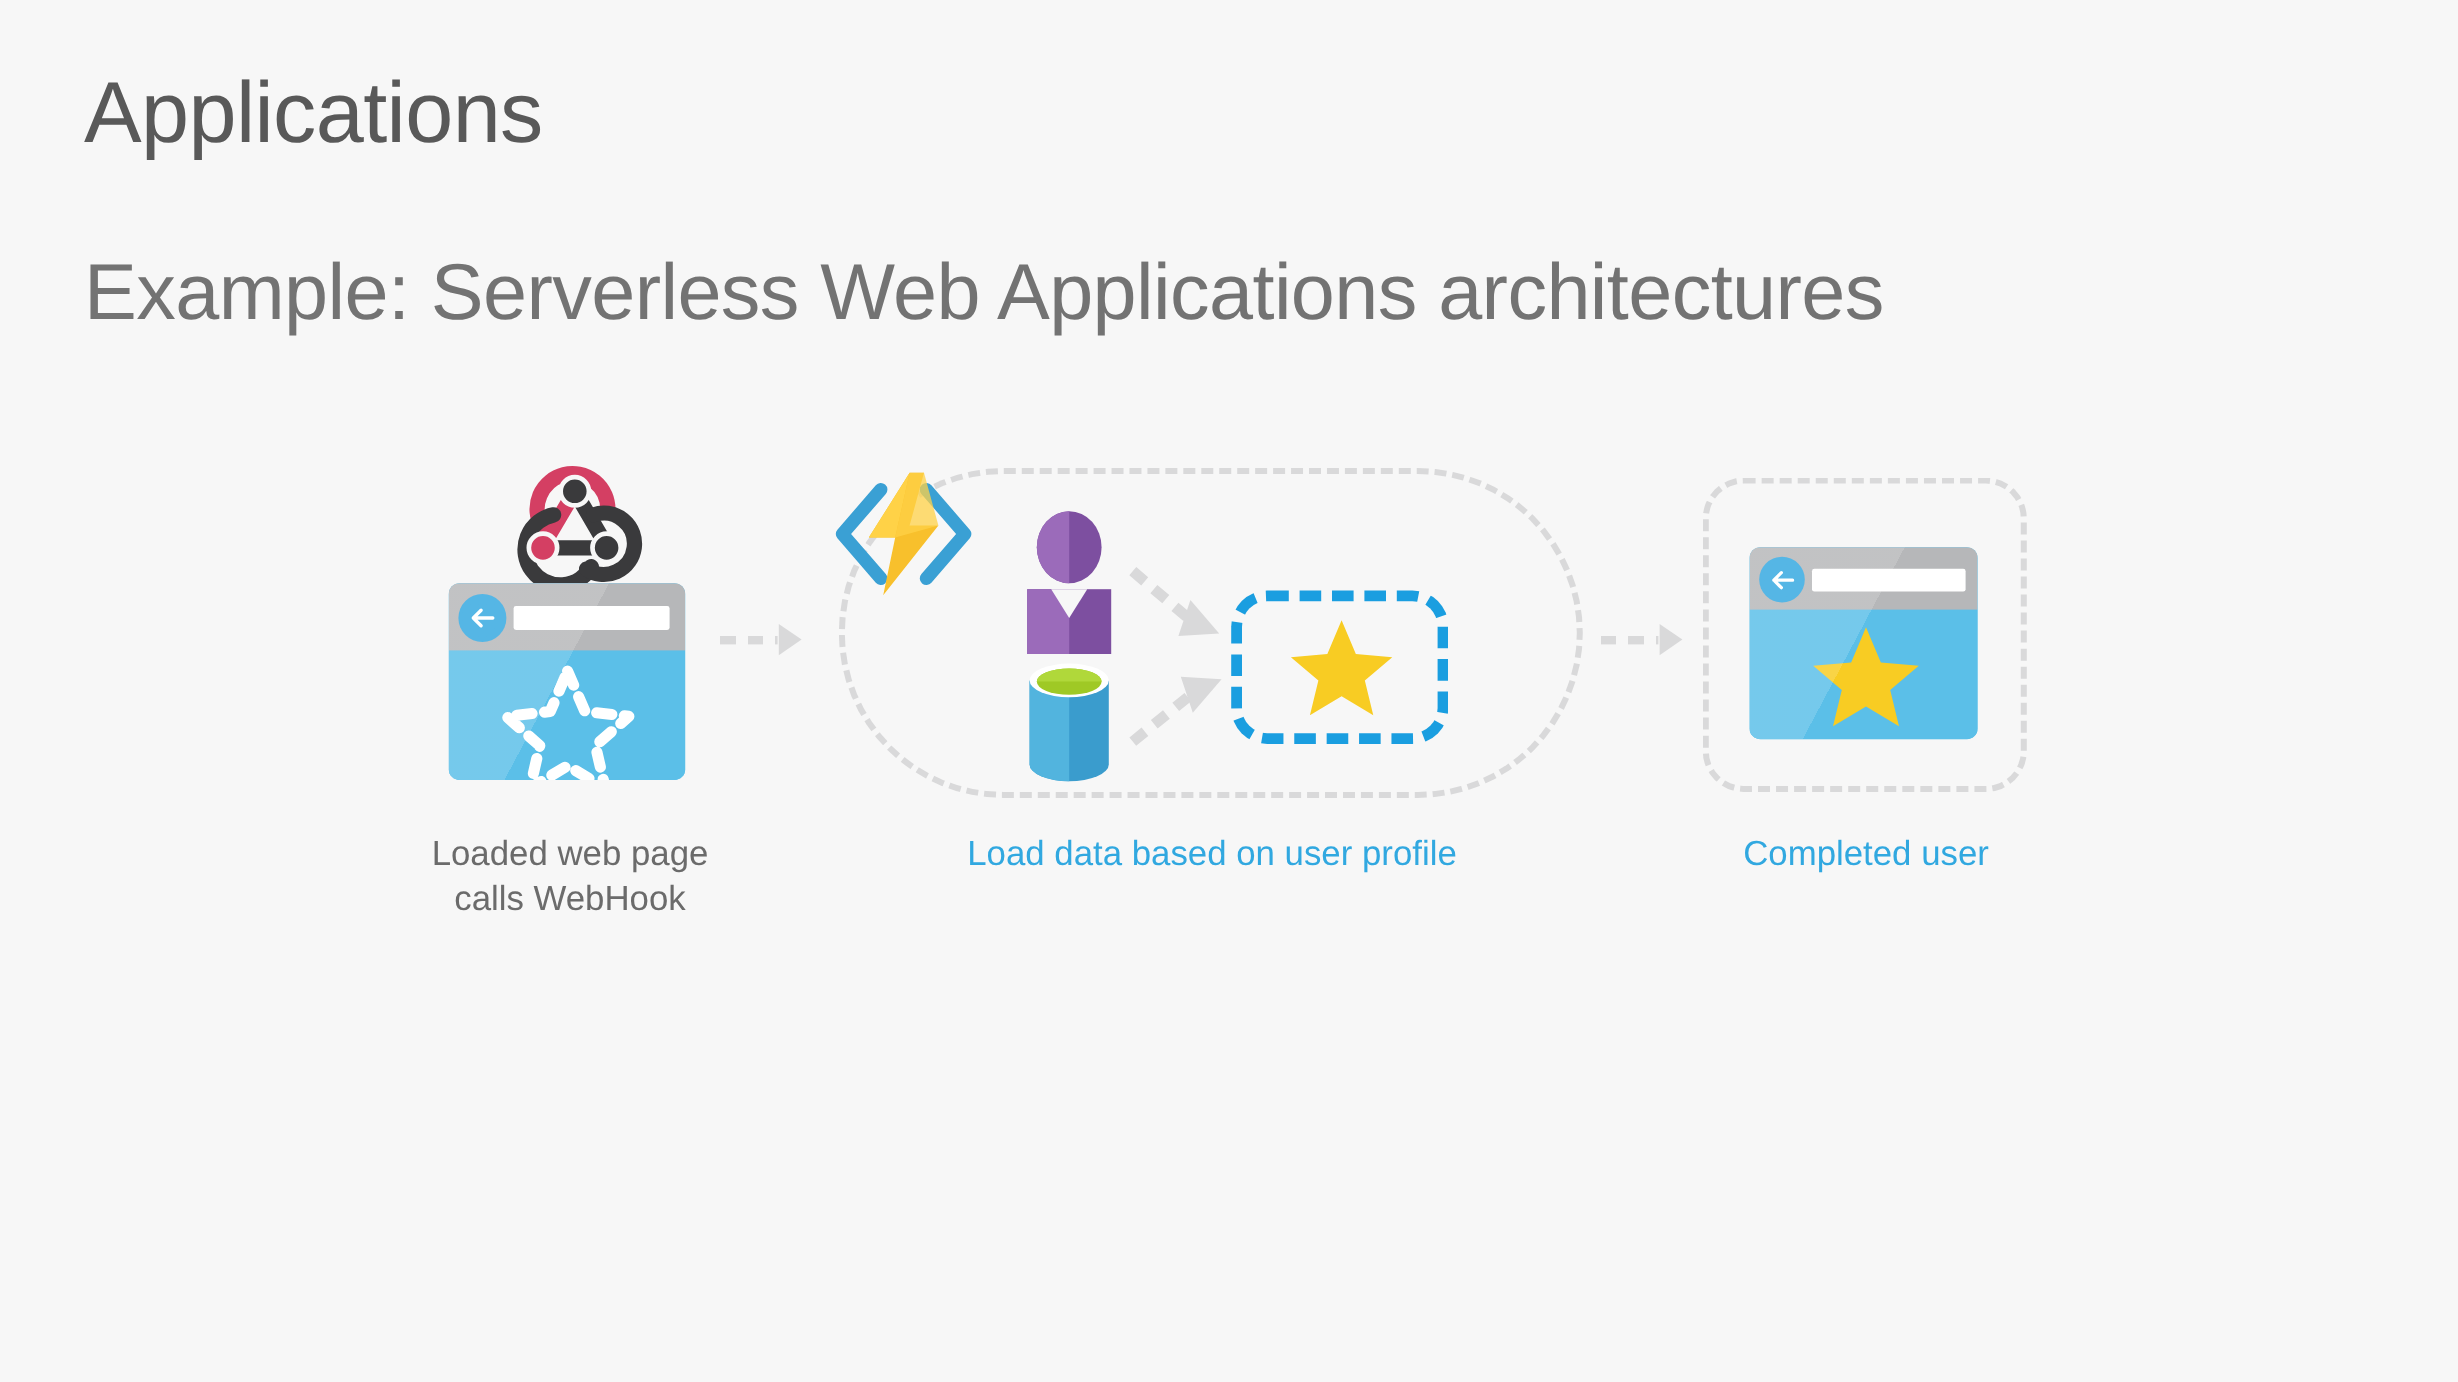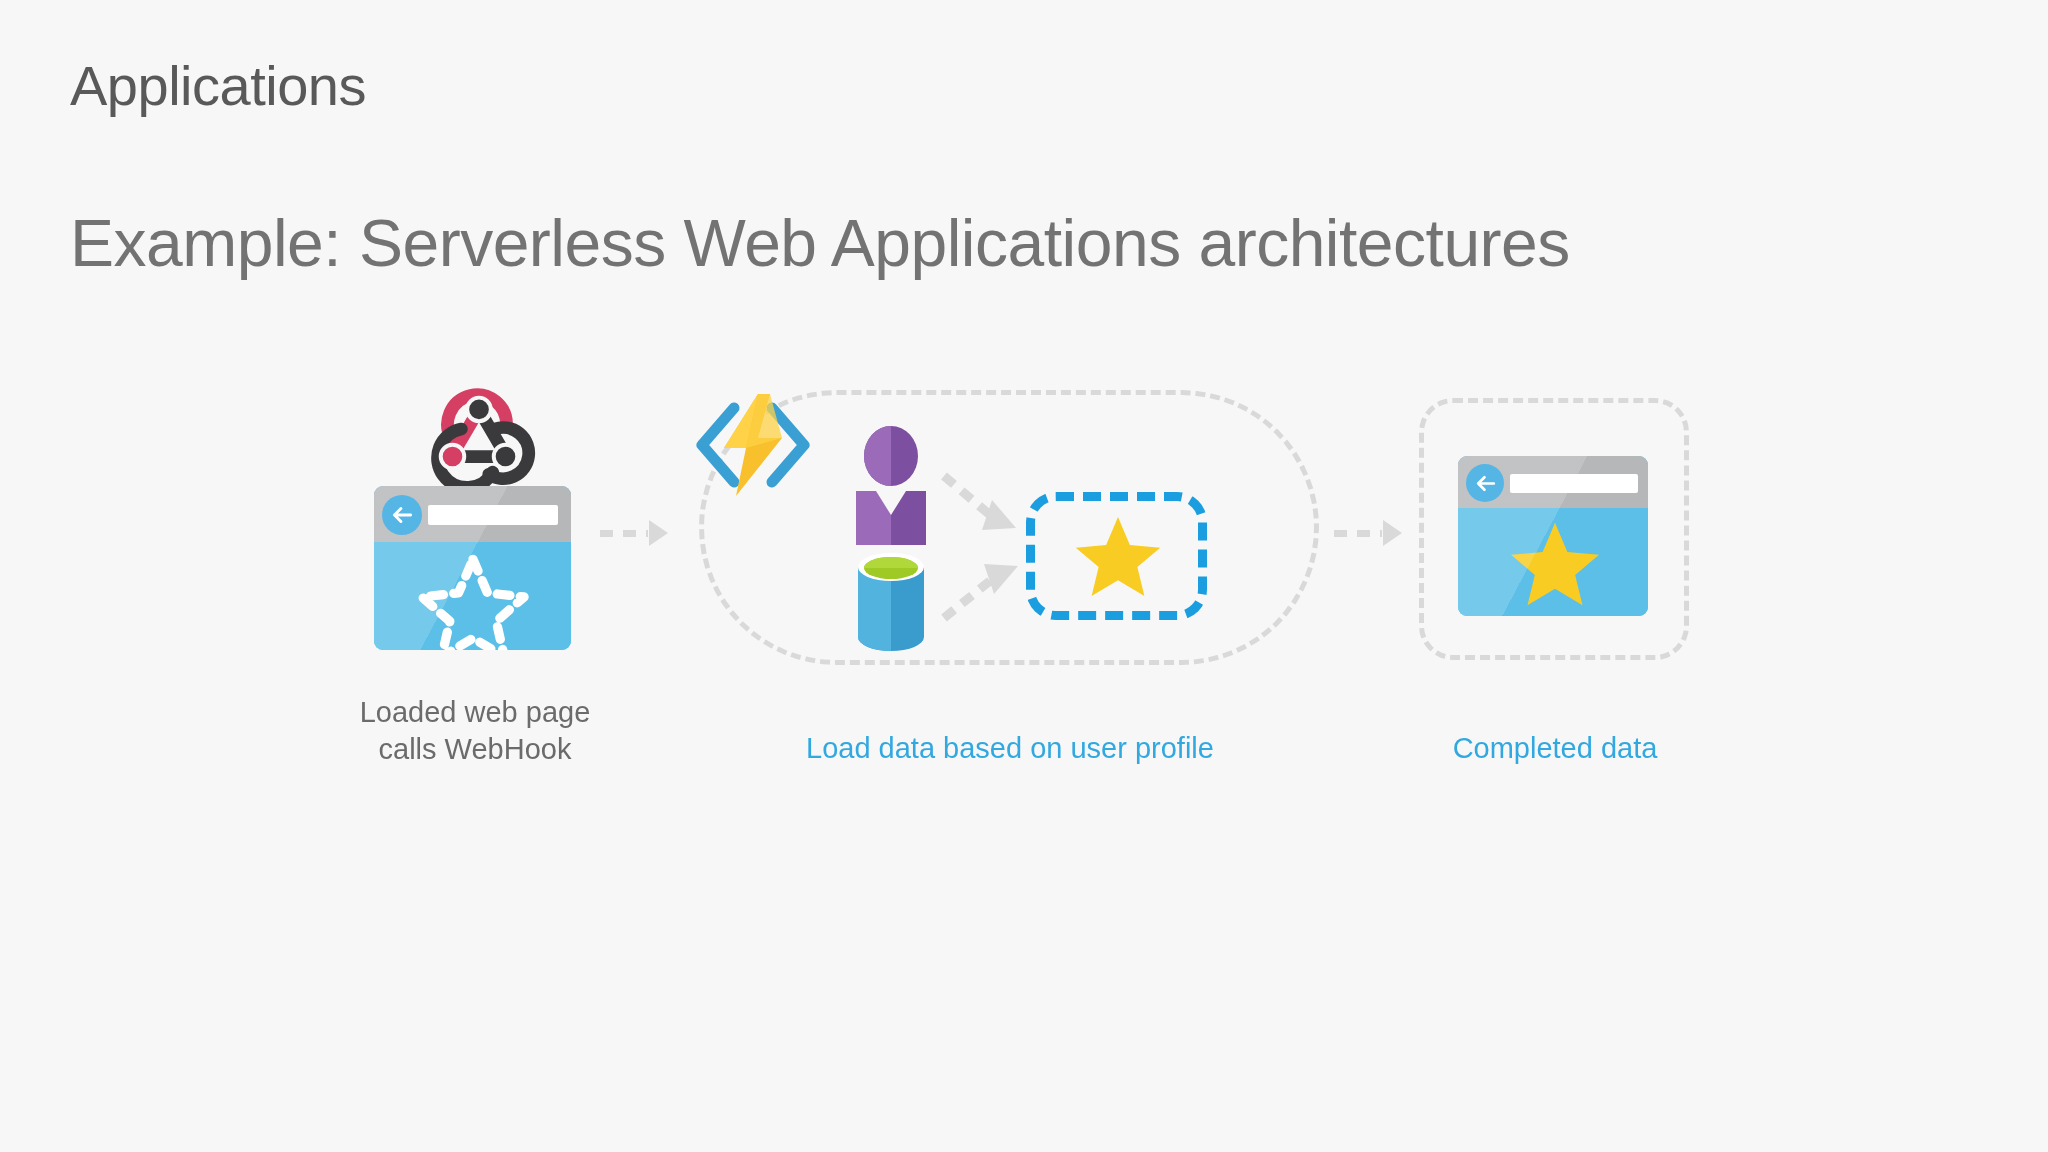--- a/index.html
+++ b/index.html
@@ -14,21 +14,21 @@
   body {
     font-family: "Liberation Sans", sans-serif;
     position: relative;
   }
 
   
   .slide-title {
     position: absolute;
     left: 70px;
     top: 58px;
-    font-size: 56px;
+    font-size: 72px;
     font-weight: 300;
     color: #595959;
     letter-spacing: -0.5px;
     line-height: 1;
     white-space: nowrap;
   }
 
   .slide-subtitle {
     position: absolute;
     left: 70px;
@@ -204,21 +204,21 @@
   
   .caption {
     position: absolute;
     text-align: center;
     font-size: 29px;
     font-weight: 400;
     line-height: 1.28;
     white-space: pre-line;
   }
   .caption.gray { color: #6b6b6b; }
-  .caption.blue { color: #31a8e0; margin-top: 36px; }
+  .caption.blue { color: #31a8e0; }
 
   #caption-1 { left: 280px; top: 694px; width: 390px; }
   #caption-2 { left: 700px; top: 694px; width: 620px; }
   #caption-3 { left: 1420px; top: 694px; width: 270px; }
 </style>
 </head>
 <body style="background: rgb(247, 247, 247);">
 
 <div class="slide-title">Applications</div>
 
@@ -345,15 +345,15 @@
       </svg>
     </div>
     <div class="sheen"></div>
   </div>
 
   <div class="caption gray" id="caption-1">Loaded web page
 calls WebHook</div>
 
   <div class="caption blue" id="caption-2">Load data based on user profile</div>
 
-  <div class="caption blue" id="caption-3">Completed data</div>
+  <div class="caption blue" id="caption-3">Completed user</div>
 
 </div>
 
 </body></html>

